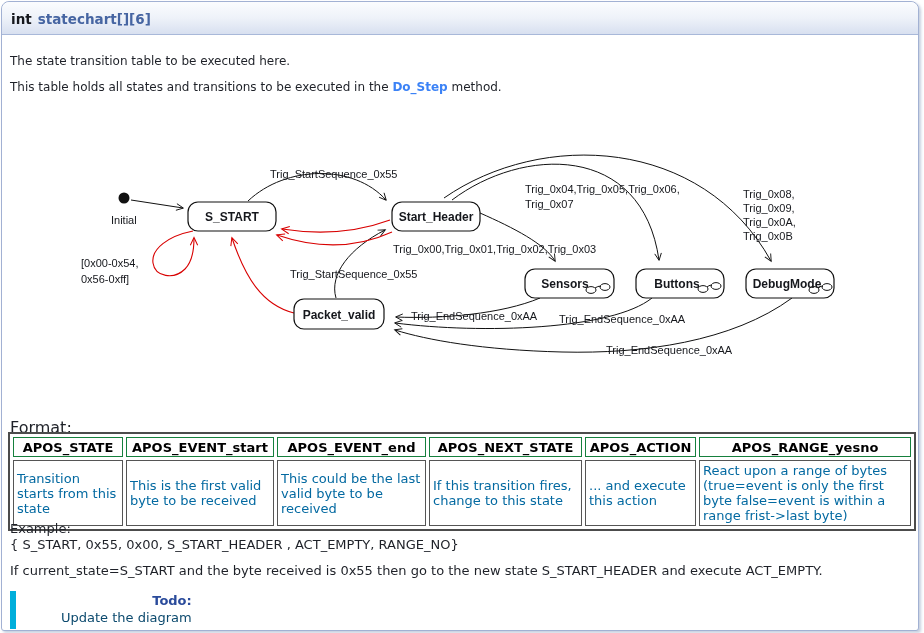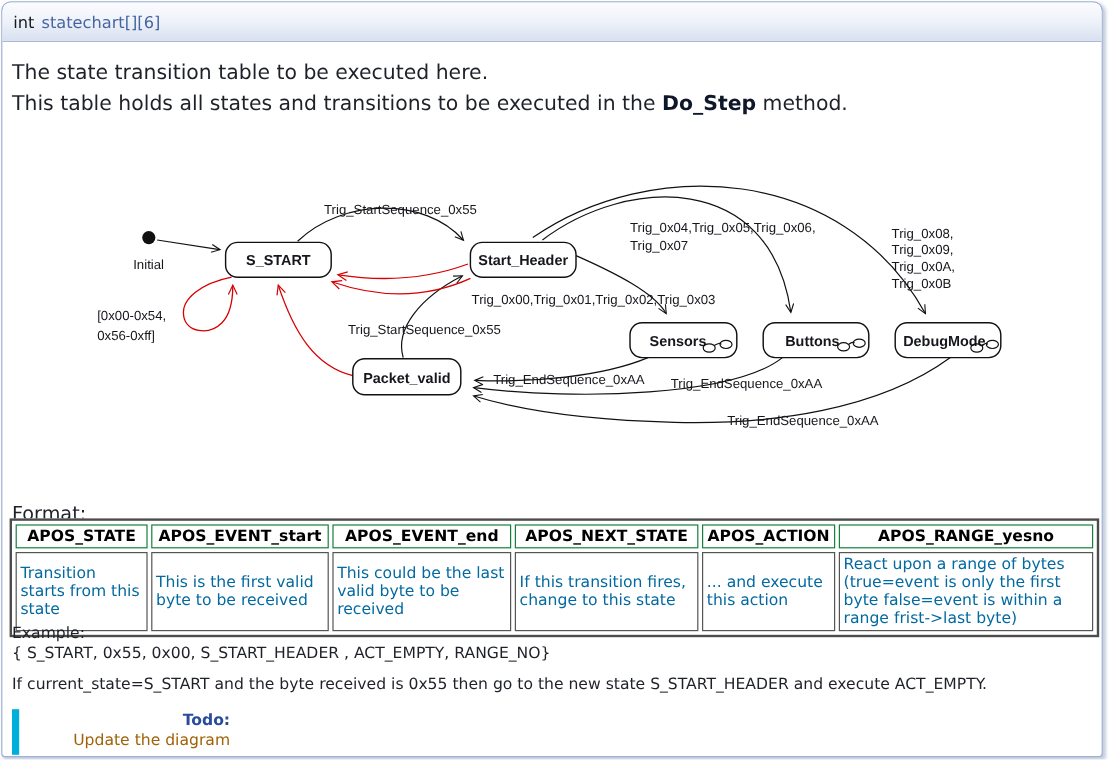--- a/index.html
+++ b/index.html
@@ -2,40 +2,40 @@
 <html><head>
 <meta charset="utf-8">
 <style>
   html,body{margin:0;padding:0;background:#fff;}
   body{width:924px;height:633px;position:relative;font-family:"DejaVu Sans","Liberation Sans",sans-serif;color:#1e2128;}
   .frame{position:absolute;left:1px;top:1px;width:916px;height:628px;border:1px solid #A2B1D3;
          border-radius:8px 8px 3px 3px;background:#fff;box-shadow:2px 2px 3px rgba(150,165,195,.55);}
   .titlebar{position:absolute;left:0;top:0;right:0;height:33px;border-bottom:1px solid #A8B8D9;
             border-radius:8px 8px 0 0;
             background:linear-gradient(to bottom,#FBFCFE 0%,#EEF2F9 50%,#D8E0F0 100%);
-            font-size:13.5px;font-weight:normal;line-height:34px;padding-left:9px;box-sizing:border-box;}
+            font-size:13.5px;font-weight:bold;line-height:34px;padding-left:9px;box-sizing:border-box;}
   .kw{color:#16181d;margin-right:6px;}
   .mname{color:#4665A2;}
-  .para{position:absolute;left:8px;font-size:17px;line-height:16px;white-space:nowrap;}
+  .para{position:absolute;left:8px;font-size:12px;line-height:16px;white-space:nowrap;}
   .p1{top:51px;}
   .p2{top:77px;}
-  .doclink{color:#0f172a;font-weight:bold;cursor:pointer;text-align:center;}
+  .doclink{color:#3b82f6;font-weight:bold;cursor:pointer;text-align:center;}
   .diagram{position:absolute;left:0;top:95px;}
   .dlabel{font:11px "Liberation Sans",sans-serif;fill:#15171c;}
   .dnode{font:bold 12px "Liberation Sans",sans-serif;fill:#15171c;}
   .fmt-label{position:absolute;left:8px;top:416px;font-size:16px;}
   table.fmt{position:absolute;left:6px;top:430px;width:901px;table-layout:fixed;
             border-collapse:separate;border-spacing:3px;border:2px solid #4c4c4c;background:#fff;}
   table.fmt th{border:1px solid #15803d;font-size:13px;font-weight:bold;text-align:center;padding:0 2px;height:18px;color:#000;}
   table.fmt td{border:1px solid #555;font-size:13px;padding:2px 3px;line-height:15px;color:#0369a1;vertical-align:middle;}
   .example{position:absolute;left:8px;top:519px;font-size:13px;line-height:16px;white-space:nowrap;}
   .explanation{position:absolute;left:8px;top:561px;font-size:13px;white-space:nowrap;}
   .todo{position:absolute;left:8px;top:589px;border-left:6px solid #00AEDB;padding:2px 0 4px 5px;min-height:24px;text-align:right;}
   .todo-title{font-size:13px;font-weight:bold;color:#2A4B9B;}
-  .todo-body{font-size:13px;margin:2px 0 0 40px;color:#a16207;}
+  .todo-body{font-size:13px;margin:2px 0 0 40px;color:#0c4a6e;}
 </style>
 </head>
 <body>
 
 <div class="frame">
 
   <div class="titlebar">
     <span class="kw">int</span><span class="mname">statechart[][6]</span>
   </div>
 

